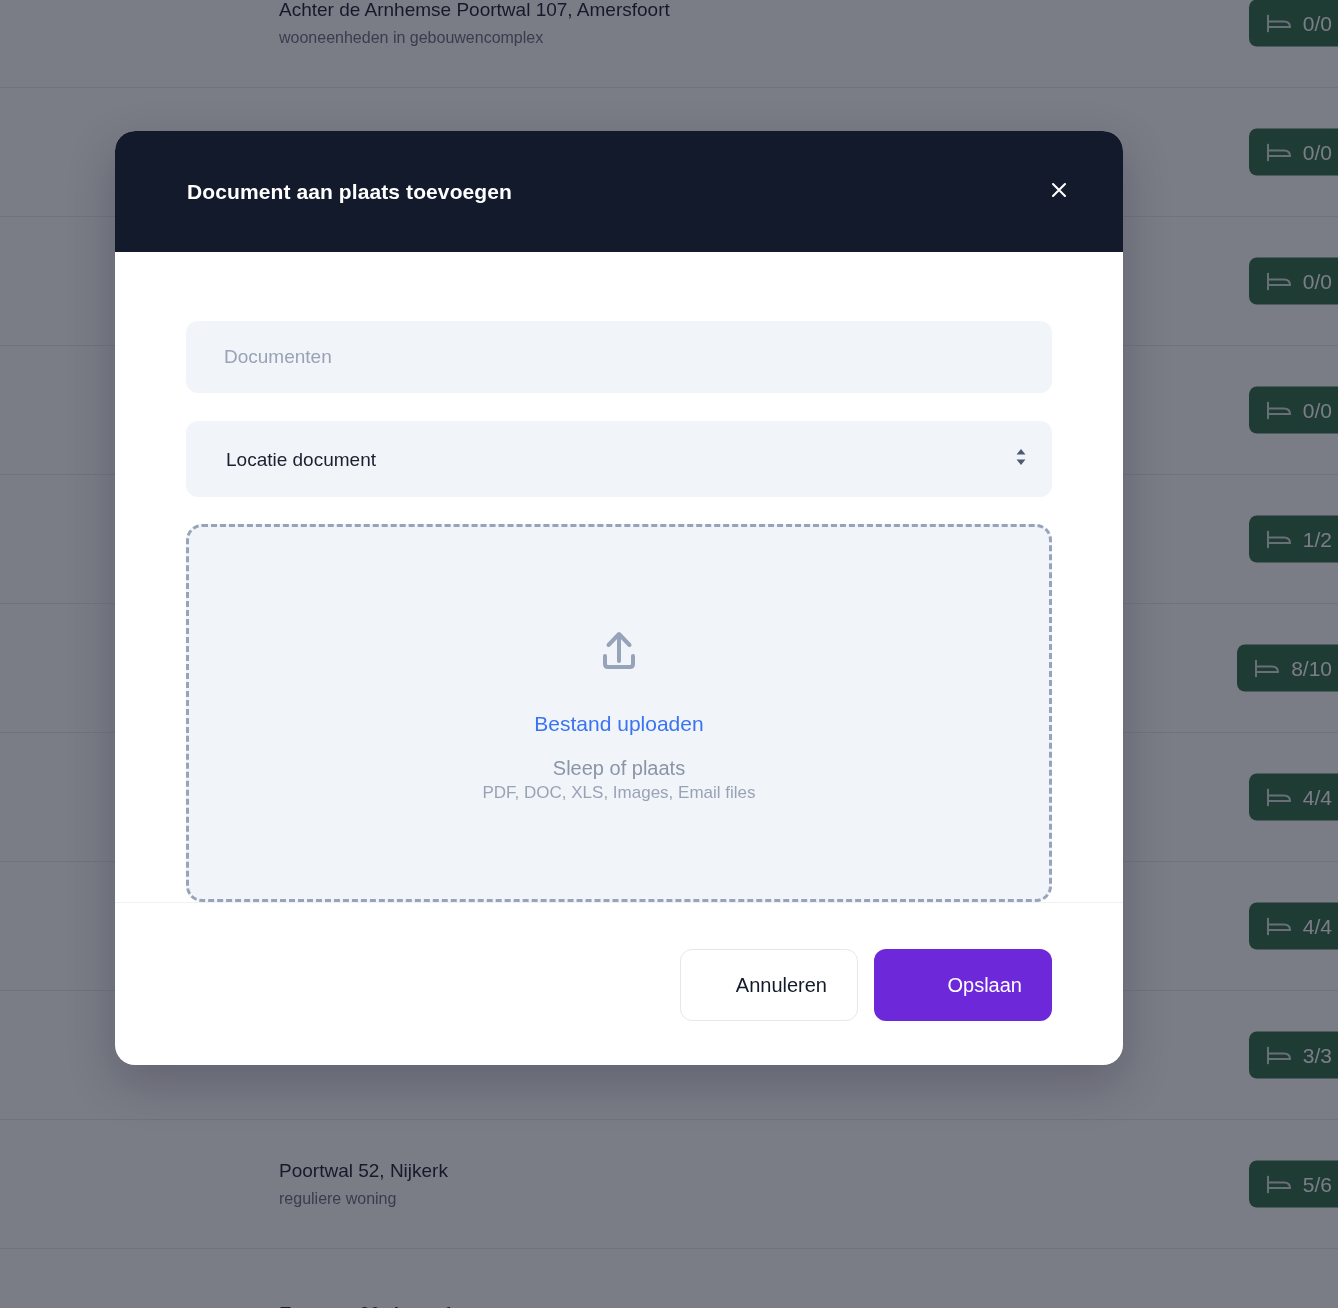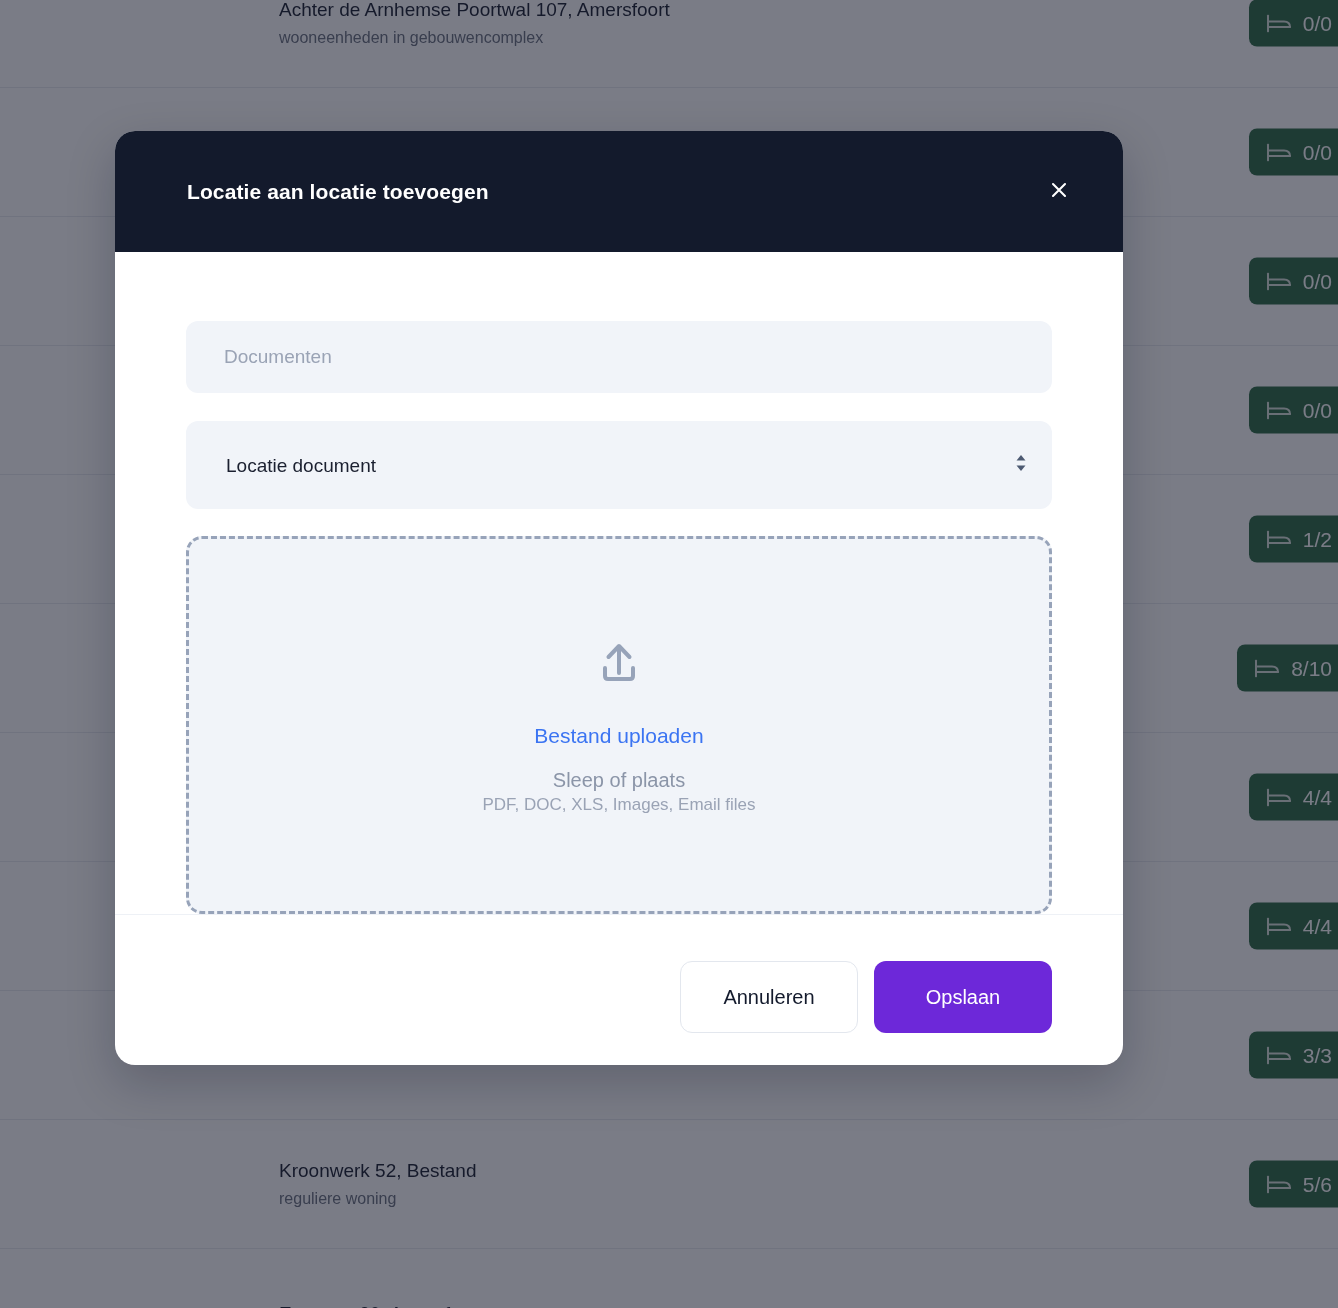--- a/index.html
+++ b/index.html
@@ -136,21 +136,21 @@
     display: block;
   }
   .field-input::placeholder { color: #9aa3b5; }
 
   .field-select-wrap {
     position: relative;
     margin-top: 28px;
   }
   .field-select {
     width: 100%;
-    height: 88px;
+    height: 76px;
     box-sizing: border-box;
     background: #f1f4f9;
     border: none;
     border-radius: 12px;
     padding: 0 48px 0 40px;
     font-size: 19px;
     font-family: "Liberation Sans", sans-serif;
     color: #1b2030;
     outline: none;
     appearance: none;
@@ -206,23 +206,24 @@
     gap: 16px;
     padding: 0 71px 0 0;
     box-sizing: border-box;
   }
   .btn {
     height: 72px;
     border-radius: 12px;
     font-size: 20px;
     font-family: "Liberation Sans", sans-serif;
     cursor: pointer;
-    padding: 0 42px;
+    padding: 0 30px;
     min-width: 178px;
     box-sizing: border-box;
+    text-align: right;
   }
   .btn-cancel {
     background: #ffffff;
     border: 1px solid #e3e7ee;
     color: #131a2c;
   }
   .btn-save {
     background: #6d28d9;
     border: none;
     color: #ffffff;
@@ -350,21 +351,21 @@
             <path d="M2 1 L2 17" stroke="#d8e2da" stroke-width="2" stroke-linecap="round"></path>
             <path d="M2 12.5 L24 12.5" stroke="#d8e2da" stroke-width="2" stroke-linecap="round"></path>
             <path d="M2 7 L18 7 Q24 7 24 12.5" stroke="#d8e2da" stroke-width="2" stroke-linecap="round" stroke-linejoin="round"></path>
           </svg>
         </span>
         <span>3/3</span>
       </div>
     </div>
     <div class="bg-row" style="top: 1119px;">
       <div class="row-text">
-        <div class="row-title">Kroonwerk 52, Bestand</div>
+        <div class="row-title">Poortwal 52, Nijkerk</div>
         <div class="row-sub">reguliere woning</div>
       </div>
       <div class="row-badge">
         <span>
           <svg class="bed-icon" width="26" height="18" viewBox="0 0 26 18" fill="none" aria-hidden="true">
             <path d="M2 1 L2 17" stroke="#d8e2da" stroke-width="2" stroke-linecap="round"></path>
             <path d="M2 12.5 L24 12.5" stroke="#d8e2da" stroke-width="2" stroke-linecap="round"></path>
             <path d="M2 7 L18 7 Q24 7 24 12.5" stroke="#d8e2da" stroke-width="2" stroke-linecap="round" stroke-linejoin="round"></path>
           </svg>
         </span>
@@ -376,21 +377,21 @@
         <div class="row-title">Euroweg 20, Amersfoort</div>
       </div>
     </div>
   </div>
 
 <div id="overlay"></div>
 
 <div id="modal">
 
   <div class="modal-header">
-    <div class="modal-title">Locatie aan locatie toevoegen</div>
+    <div class="modal-title">Document aan plaats toevoegen</div>
     <button class="close-btn">
       <span>
         <svg width="20" height="20" viewBox="0 0 20 20" fill="none" aria-hidden="true">
           <path d="M4 4 L16 16 M16 4 L4 16" stroke="#ffffff" stroke-width="2.1" stroke-linecap="round"></path>
         </svg>
       </span>
     </button>
   </div>
 
   <div class="modal-body">

